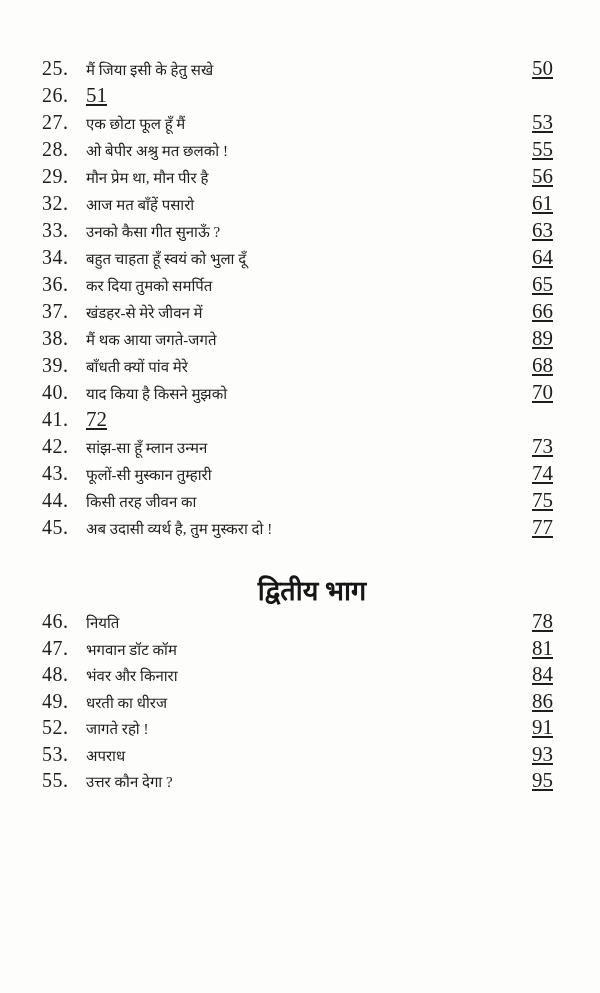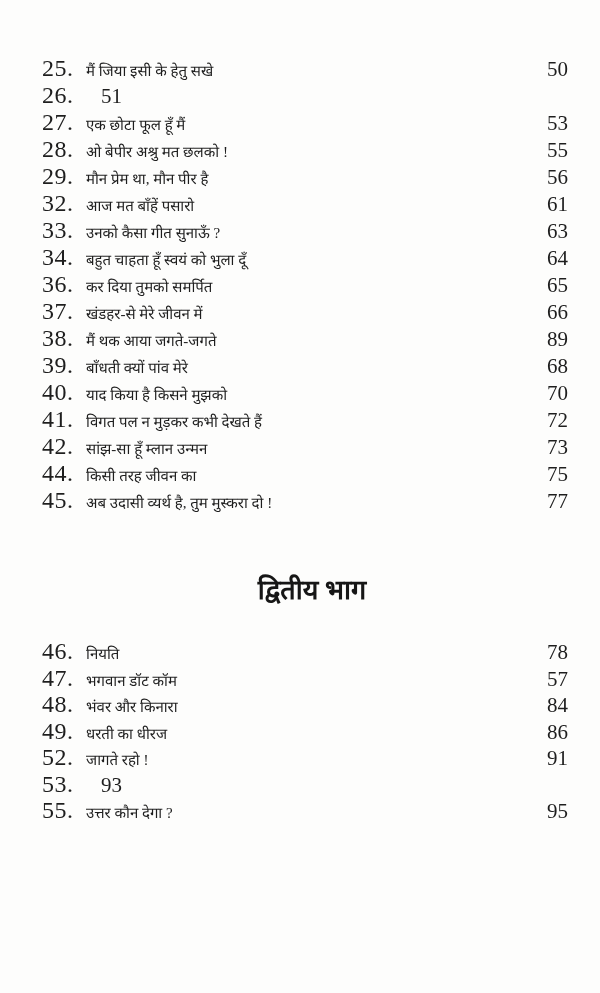--- a/index.html
+++ b/index.html
@@ -30,47 +30,46 @@
     height: 27px;
     line-height: 27px;
   }
   .toc-list.part2 .toc-row {
     height: 26.5px;
     line-height: 26.5px;
   }
   .toc-num {
     width: 44px;
     flex-shrink: 0;
-    font-size: 24px;
+    font-size: 20px;
     letter-spacing: 0.5px;
   }
   .toc-title {
     flex: 1;
     font-size: 15px;
     white-space: nowrap;
     overflow: hidden;
   }
   .toc-page {
     flex-shrink: 0;
     font-size: 21px;
-    text-align: right;
     min-width: 36px;
+    text-decoration: underline;
   }
   .section-heading {
-    margin-top: 59px;
+    margin-top: 33px;
     margin-bottom: 0;
     text-align: center;
     padding-left: 14px;
     font-size: 27px;
     font-weight: bold;
     line-height: 34px;
     color: #161616;
   }
   .part2 {
-    margin-top: 31px;
   }
 </style>
 </head>
 <body>
 
 <div class="page-wrap">
 
   <div class="toc-list part1" id="part1-list">
   <div class="toc-row">
     <span class="toc-num">25.</span>
@@ -146,30 +145,34 @@
   </div>
 
   <div class="toc-row">
     <span class="toc-num">40.</span>
     <span class="toc-title">याद किया है किसने मुझको</span>
     <span class="toc-page">70</span>
   </div>
 
   <div class="toc-row">
     <span class="toc-num">41.</span>
-    <span class="toc-title">विगत पल न मुड़कर कभी देखते हैं</span>
     <span class="toc-page">72</span>
   </div>
 
   <div class="toc-row">
     <span class="toc-num">42.</span>
     <span class="toc-title">सांझ-सा हूँ म्लान उन्मन</span>
     <span class="toc-page">73</span>
   </div>
 
+  <div class="toc-row">
+    <span class="toc-num">43.</span>
+    <span class="toc-title">फूलों-सी मुस्कान तुम्हारी</span>
+    <span class="toc-page">74</span>
+  </div>
 
   <div class="toc-row">
     <span class="toc-num">44.</span>
     <span class="toc-title">किसी तरह जीवन का</span>
     <span class="toc-page">75</span>
   </div>
 
   <div class="toc-row">
     <span class="toc-num">45.</span>
     <span class="toc-title">अब उदासी व्यर्थ है, तुम मुस्करा दो !</span>
@@ -182,21 +185,21 @@
   <div class="toc-list part2" id="part2-list">
   <div class="toc-row">
     <span class="toc-num">46.</span>
     <span class="toc-title">नियति</span>
     <span class="toc-page">78</span>
   </div>
 
   <div class="toc-row">
     <span class="toc-num">47.</span>
     <span class="toc-title">भगवान डॉट कॉम</span>
-    <span class="toc-page">57</span>
+    <span class="toc-page">81</span>
   </div>
 
   <div class="toc-row">
     <span class="toc-num">48.</span>
     <span class="toc-title">भंवर और किनारा</span>
     <span class="toc-page">84</span>
   </div>
 
   <div class="toc-row">
     <span class="toc-num">49.</span>
@@ -206,20 +209,21 @@
 
 
   <div class="toc-row">
     <span class="toc-num">52.</span>
     <span class="toc-title">जागते रहो !</span>
     <span class="toc-page">91</span>
   </div>
 
   <div class="toc-row">
     <span class="toc-num">53.</span>
+    <span class="toc-title">अपराध</span>
     <span class="toc-page">93</span>
   </div>
 
   <div class="toc-row">
     <span class="toc-num">55.</span>
     <span class="toc-title">उत्तर कौन देगा ?</span>
     <span class="toc-page">95</span>
   </div>
 </div>
 

